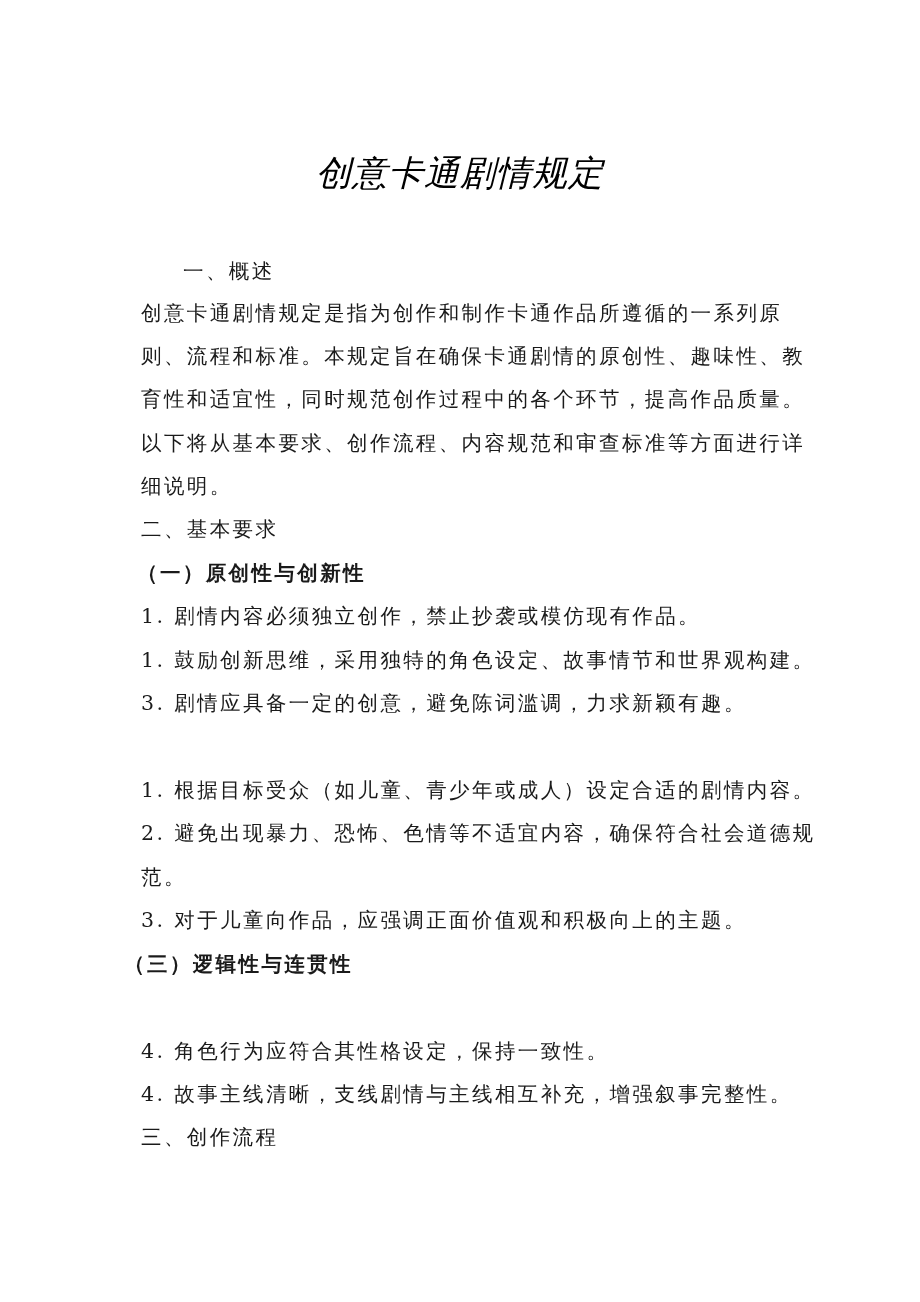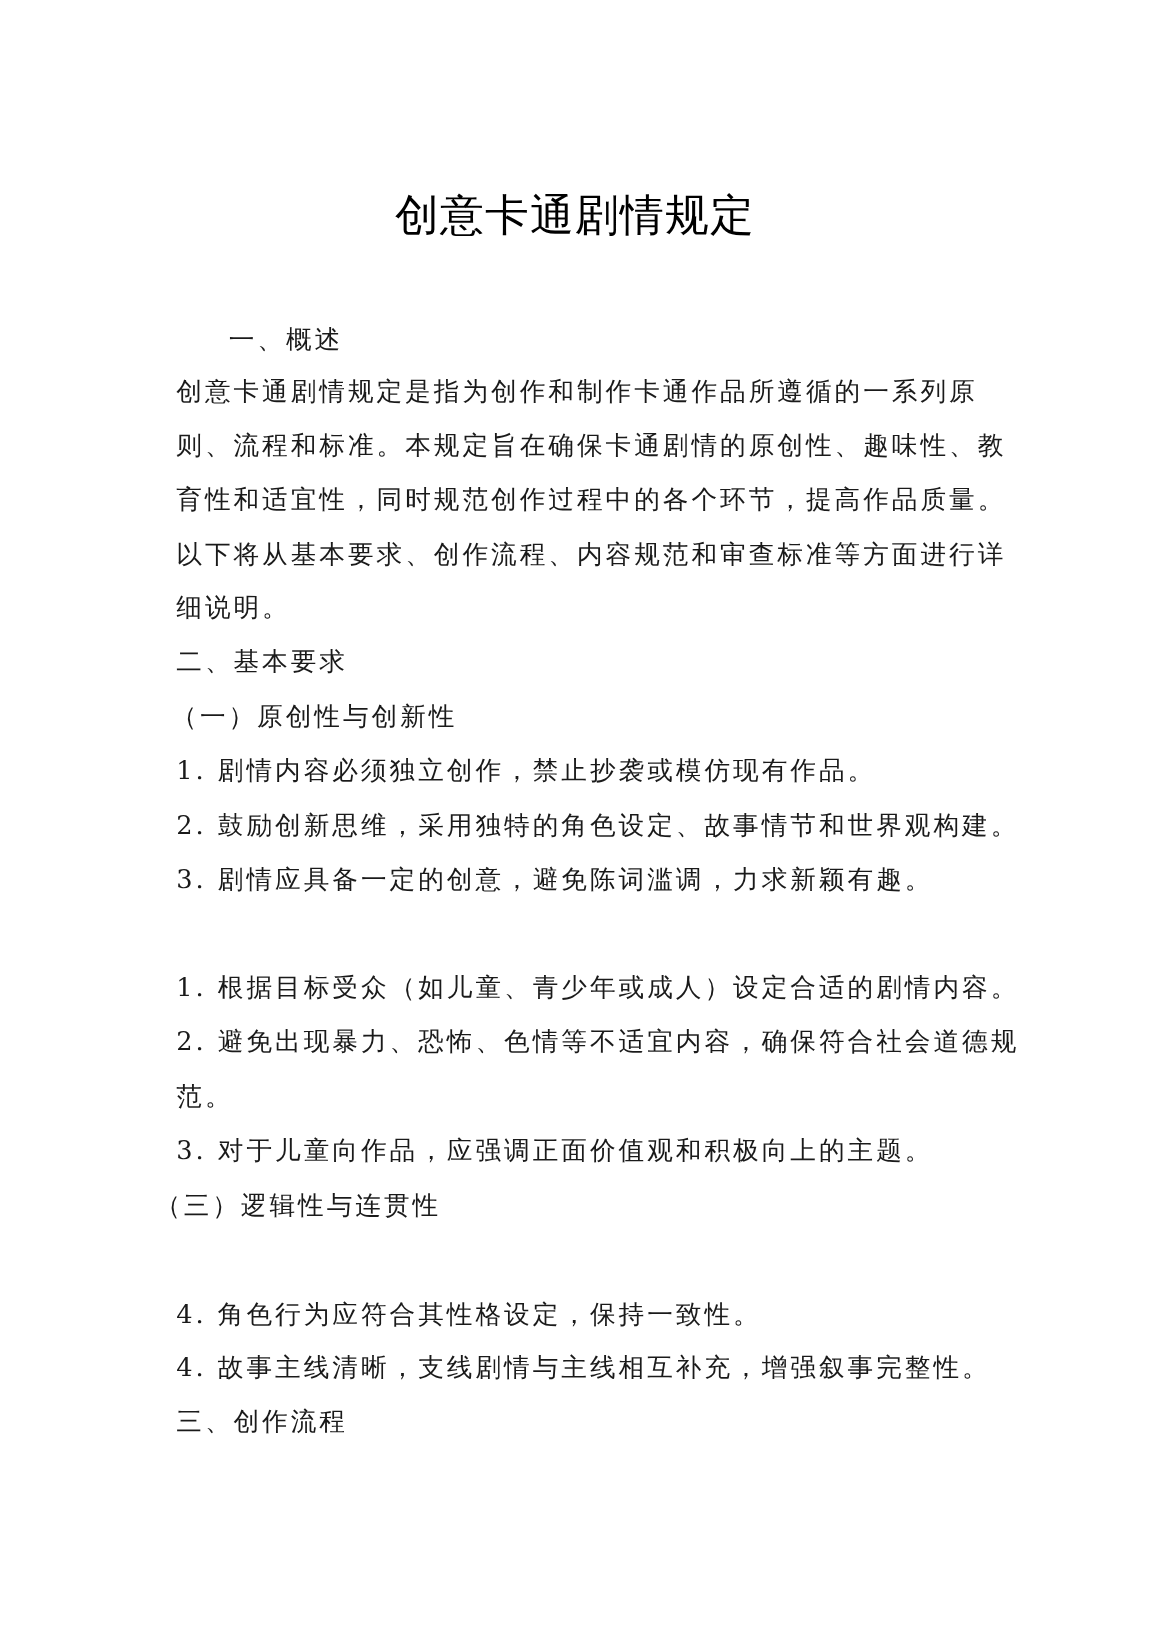--- a/index.html
+++ b/index.html
@@ -26,50 +26,51 @@
       position: absolute;
       left: 0;
       top: 148px;
       width: 920px;
       text-align: center;
       font-family: "DejaVu Sans", "Liberation Sans", sans-serif;
       font-size: 35px;
       line-height: 50px;
       letter-spacing: 1px;
       color: #000000;
+      font-style: italic;
     }
     .line {
       position: absolute;
       left: 141px;
       font-size: 20.5px;
       line-height: 30px;
       white-space: nowrap;
       letter-spacing: 2.4px;
       color: #1a1a1a;
     }
     .indent { left: 183px; }
-    .sub { left: 141px; }
+    .sub { left: 141px; font-weight: bold; }
   </style>
 </head>
 <body>
 
 <div class="page">
   <div class="title">创意卡通剧情规定</div>
 
   <div class="line indent" style="top:256px">一、概述</div>
   <div class="line" style="top:298px">创意卡通剧情规定是指为创作和制作卡通作品所遵循的一系列原</div>
   <div class="line" style="top:384px">育性和适宜性，同时规范创作过程中的各个环节，提高作品质量。</div>
   <div class="line" style="top:341px">则、流程和标准。本规定旨在确保卡通剧情的原创性、趣味性、教</div>
   <div class="line" style="top:428px">以下将从基本要求、创作流程、内容规范和审查标准等方面进行详</div>
   <div class="line" style="top:471px">细说明。</div>
 
   <div class="line" style="top:514px">二、基本要求</div>
   <div class="line sub" style="top:558px; left:137px">（一）原创性与创新性</div>
   <div class="line" style="top:601px">1. 剧情内容必须独立创作，禁止抄袭或模仿现有作品。</div>
-  <div class="line" style="top:645px">2. 鼓励创新思维，采用独特的角色设定、故事情节和世界观构建。</div>
+  <div class="line" style="top:645px">1. 鼓励创新思维，采用独特的角色设定、故事情节和世界观构建。</div>
   <div class="line" style="top:688px">3. 剧情应具备一定的创意，避免陈词滥调，力求新颖有趣。</div>
 
   <div class="line" style="top:775px">1. 根据目标受众（如儿童、青少年或成人）设定合适的剧情内容。</div>
   <div class="line" style="top:818px">2. 避免出现暴力、恐怖、色情等不适宜内容，确保符合社会道德规</div>
   <div class="line" style="top:862px">范。</div>
   <div class="line" style="top:905px">3. 对于儿童向作品，应强调正面价值观和积极向上的主题。</div>
 
   <div class="line sub" style="top:949px; left:124px">（三）逻辑性与连贯性</div>
   <div class="line" style="top:1036px">4. 角色行为应符合其性格设定，保持一致性。</div>
   <div class="line" style="top:1079px">4. 故事主线清晰，支线剧情与主线相互补充，增强叙事完整性。</div>

